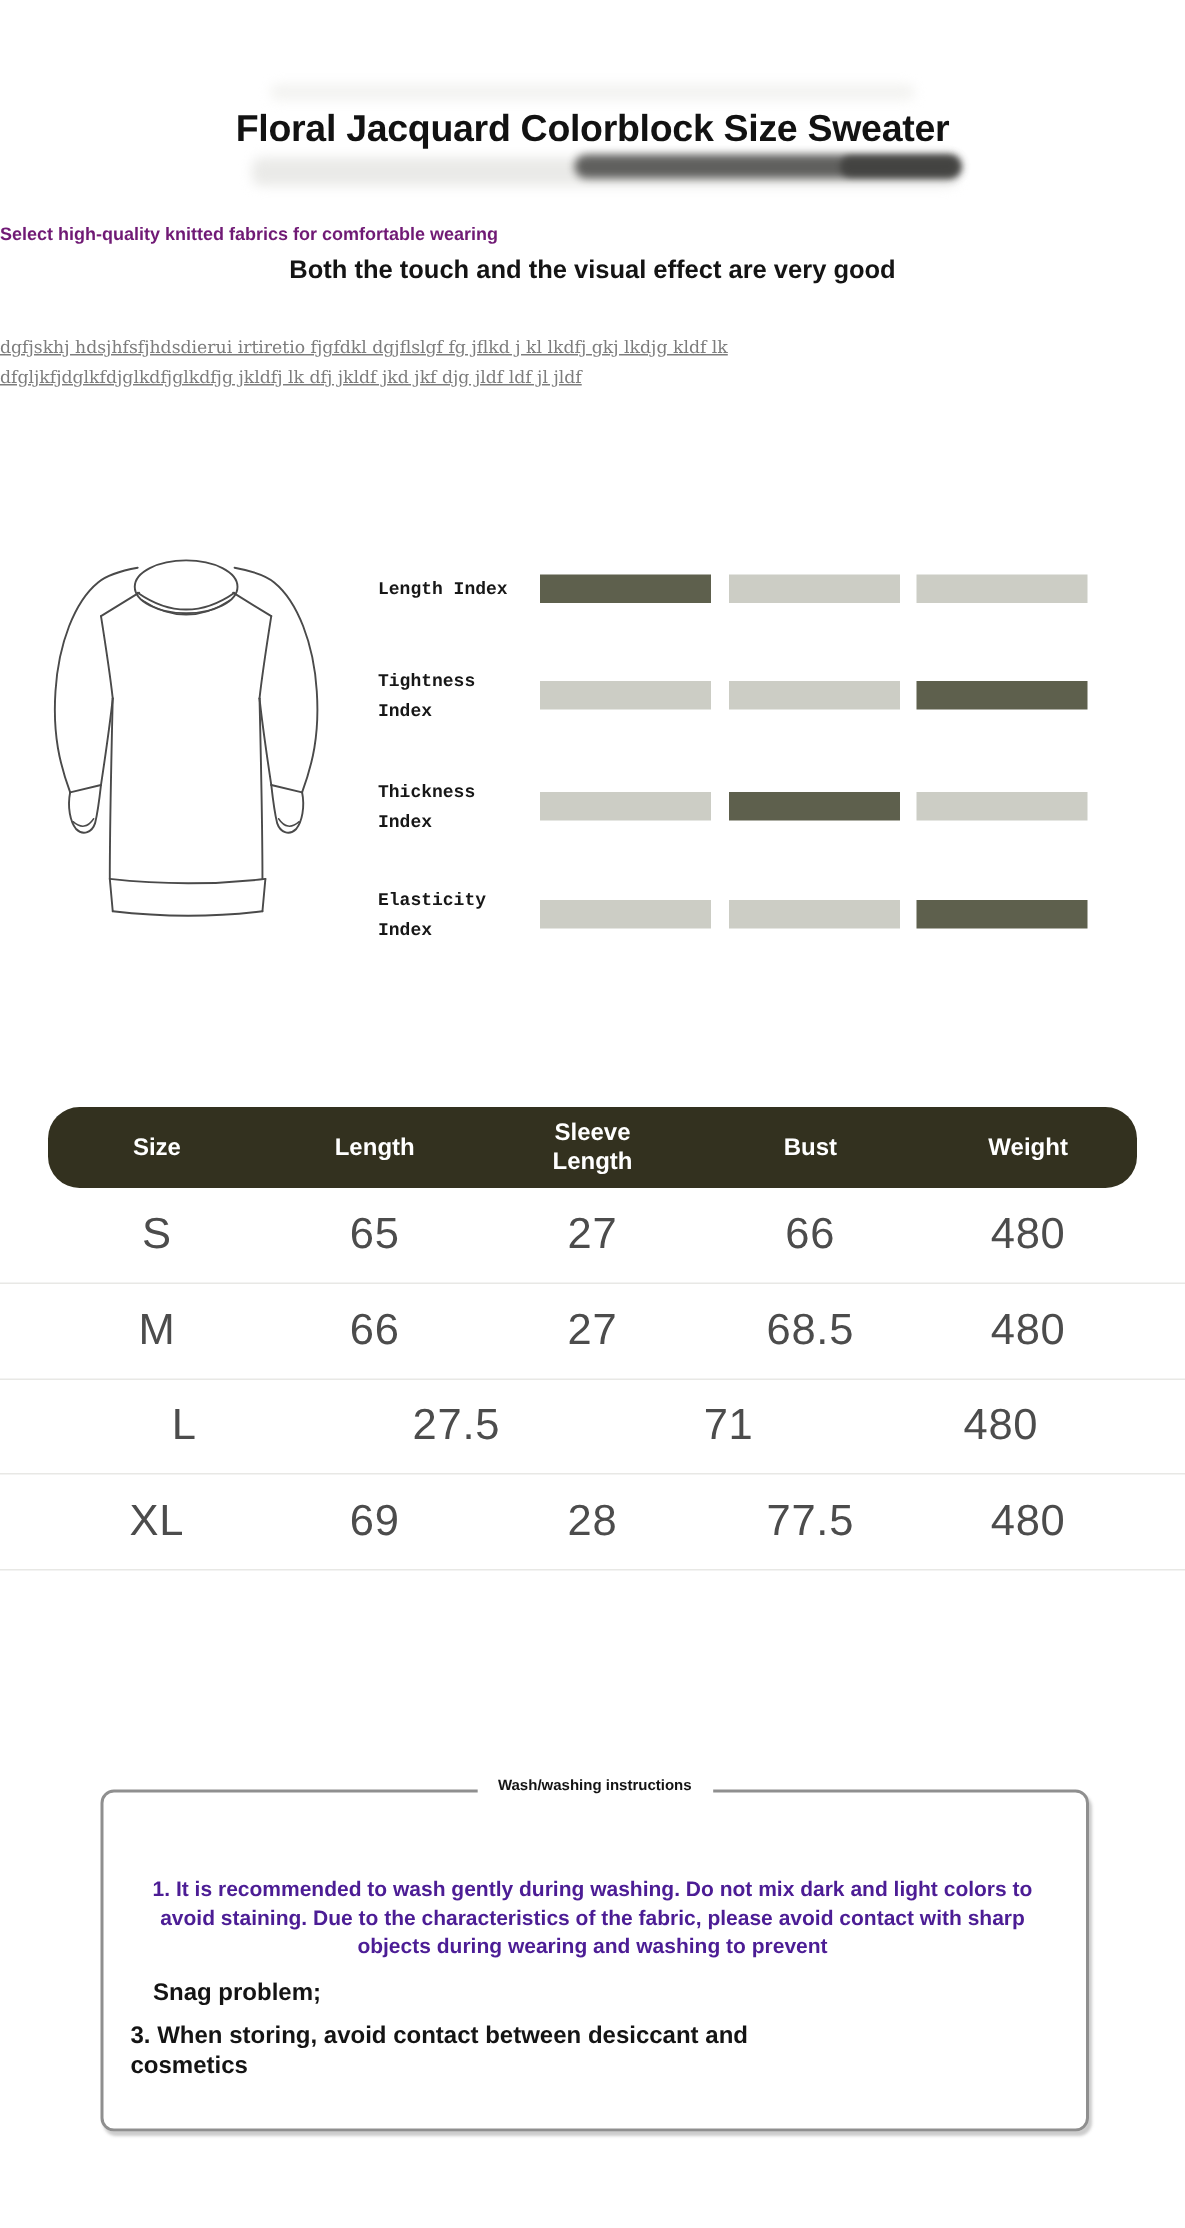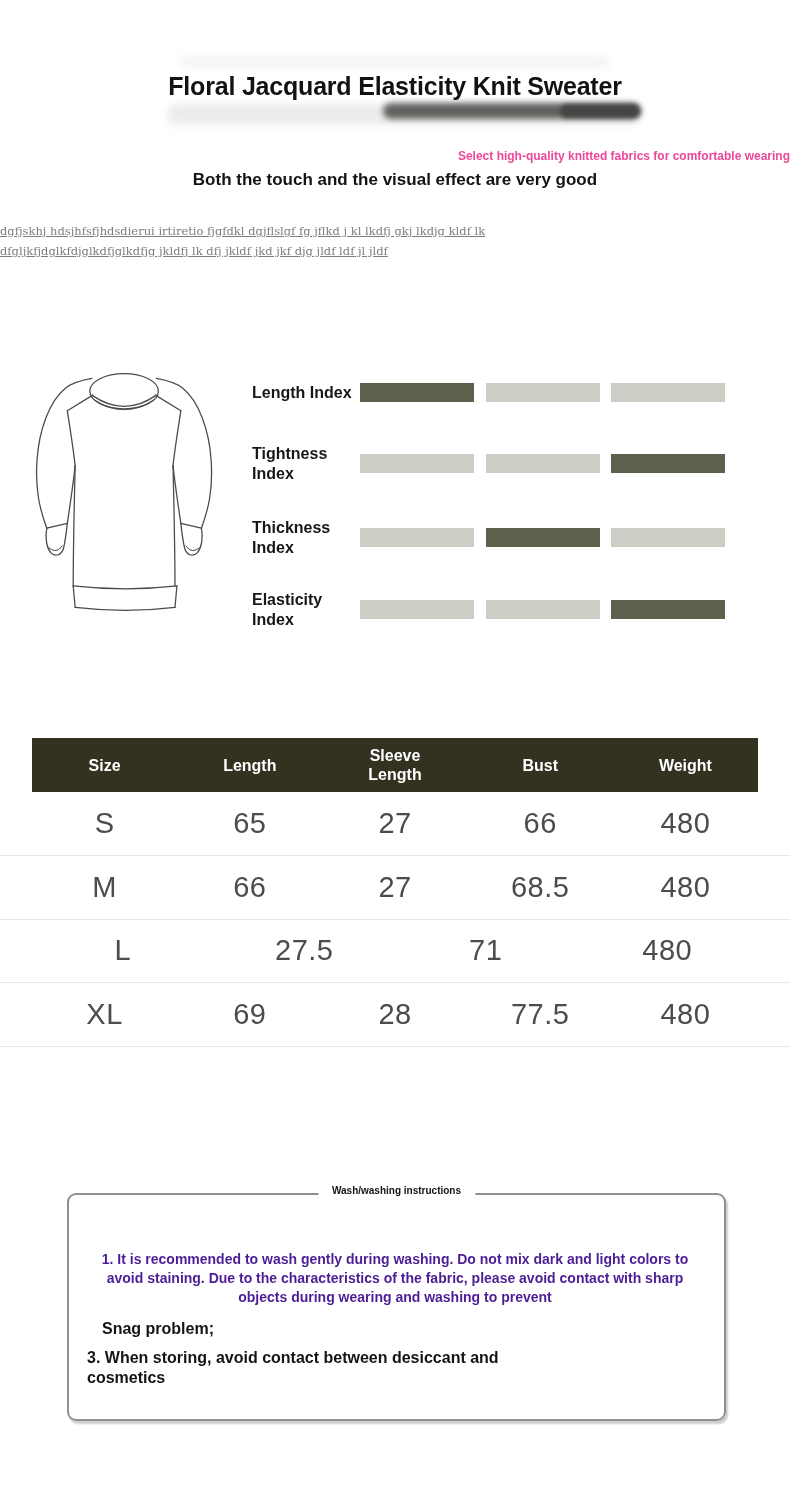--- a/index.html
+++ b/index.html
@@ -11,49 +11,49 @@
   .title{
     position:absolute;left:0;top:72px;width:100%;text-align:center;
     font-size:25px;font-weight:700;letter-spacing:-0.2px;color:#121212;z-index:3;
   }
   .ghost{position:absolute;z-index:1;}
   .ghost-band-top{left:180px;top:56px;width:430px;height:11px;background:#f3f3f1;border-radius:6px;filter:blur(4px);}
   .ghost-band{left:168px;top:105px;width:470px;height:19px;background:#eaeae8;border-radius:6px;filter:blur(4px);}
   .ghost-dark{left:383px;top:103px;width:258px;height:16px;background:#4d4d4b;border-radius:8px;filter:blur(3px);opacity:.88;z-index:2;}
   .ghost-dark2{left:560px;top:104px;width:80px;height:14px;background:#3f3f3d;border-radius:7px;filter:blur(2px);opacity:.85;z-index:2;}
   .subtitle-small{
-    position:absolute;left:0;top:149px;width:100%;text-align:right;
-    font-size:12px;font-weight:700;color:#ec4899;
+    position:absolute;left:0;top:149px;width:100%;text-align:left;
+    font-size:12px;font-weight:700;color:#701a75;
   }
   .subtitle-large{
     position:absolute;left:0;top:170px;width:100%;text-align:center;
     font-size:17px;font-weight:700;color:#141414;
   }
   .placeholder-text{
     position:absolute;left:0;top:221px;width:100%;text-align:left;
     font-family:"DejaVu Serif",serif;font-size:11.5px;color:#7d7d7d;line-height:20px;text-decoration:underline;
   }
   
   .sweater{position:absolute;left:30px;top:355px;width:196px;height:274px;}
   .sweater svg{width:100%;height:100%;}
   
   .index-row{position:absolute;left:252px;width:474px;height:19px;}
   .index-row .label{
     position:absolute;left:0;top:50%;transform:translateY(-50%);width:104px;
-    font-size:16px;font-weight:700;color:#171717;line-height:20px;
+    font-size:12px;font-weight:700;color:#171717;line-height:20px;font-family:Liberation Mono, monospace;
   }
   .index-row .bar{position:absolute;top:0;height:19px;width:114px;}
   .index-row .bar.b0{left:108px;}
   .index-row .bar.b1{left:234px;}
   .index-row .bar.b2{left:359px;}
   .row-0{top:383px;} .row-1{top:454px;} .row-2{top:528px;} .row-3{top:600px;}
   
   .thead{
     position:absolute;left:32px;top:738px;width:726px;height:54px;
-    display:flex;align-items:center;z-index:2;
+    display:flex;align-items:center;z-index:2;border-radius:21px;
   }
   .thead .hcell{
     flex:1;text-align:center;color:#ffffff;font-size:16px;font-weight:700;line-height:19px;
   }
   .thead .hcell:nth-child(3) span{display:inline-block;max-width:62px;}
   .tbody{position:absolute;left:32px;top:792px;width:726px;}
   .trow{display:flex;align-items:center;height:63.5px;}
   .tcell{flex:1;text-align:center;font-size:29px;color:#4c4c4c;letter-spacing:0.5px;}
   .divider{position:absolute;left:0;width:790px;height:1px;background:#e8e8e5;}
   .div-0{top:855px;} .div-1{top:919px;} .div-2{top:982px;} .div-3{top:1046px;}
@@ -89,21 +89,21 @@
 </head>
 <body>
 
 <div class="page">
 
   <div class="ghost ghost-band-top"></div>
   <div class="ghost ghost-band"></div>
   <div class="ghost ghost-dark"></div>
   <div class="ghost ghost-dark2"></div>
 
-  <div class="title">Floral Jacquard Elasticity Knit Sweater</div>
+  <div class="title">Floral Jacquard Colorblock Size Sweater</div>
   <div class="subtitle-small">Select high-quality knitted fabrics for comfortable wearing</div>
   <div class="subtitle-large">Both the touch and the visual effect are very good</div>
   <div class="placeholder-text">
     <div>dgfjskhj hdsjhfsfjhdsdierui irtiretio fjgfdkl dgjflslgf fg jflkd j kl lkdfj gkj lkdjg kldf lk</div>
     <div>dfgljkfjdglkfdjglkdfjglkdfjg jkldfj lk dfj jkldf jkd jkf djg jldf ldf jl jldf</div>
   </div>
 
   <div class="sweater">
     <svg viewBox="0 0 200 280" fill="none" stroke="#4a4a4a" stroke-width="1.3" stroke-linecap="round">
 

